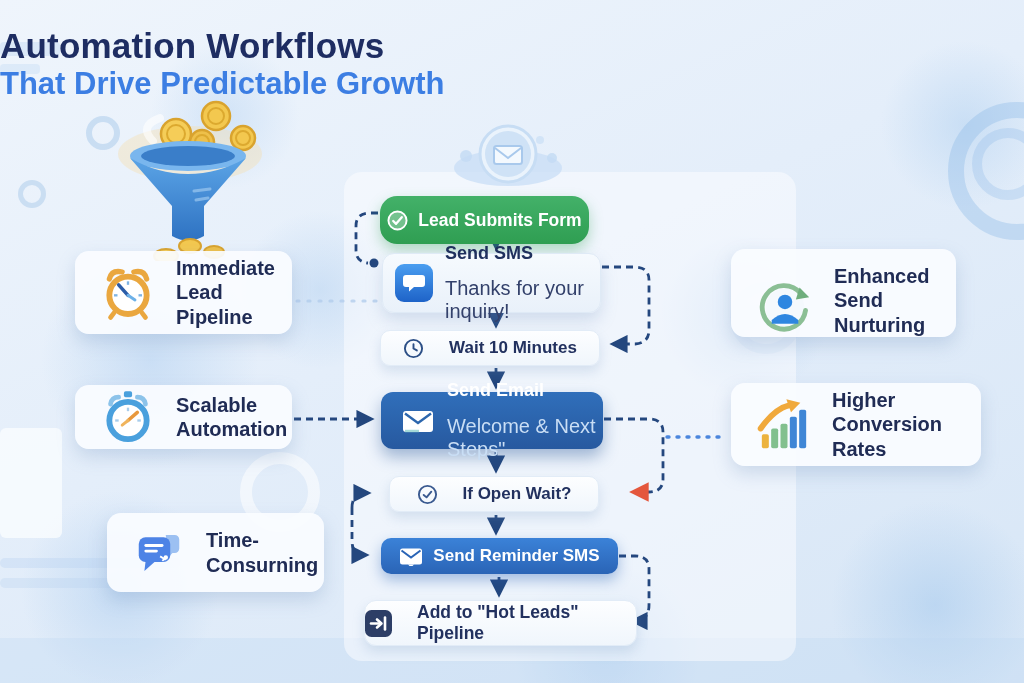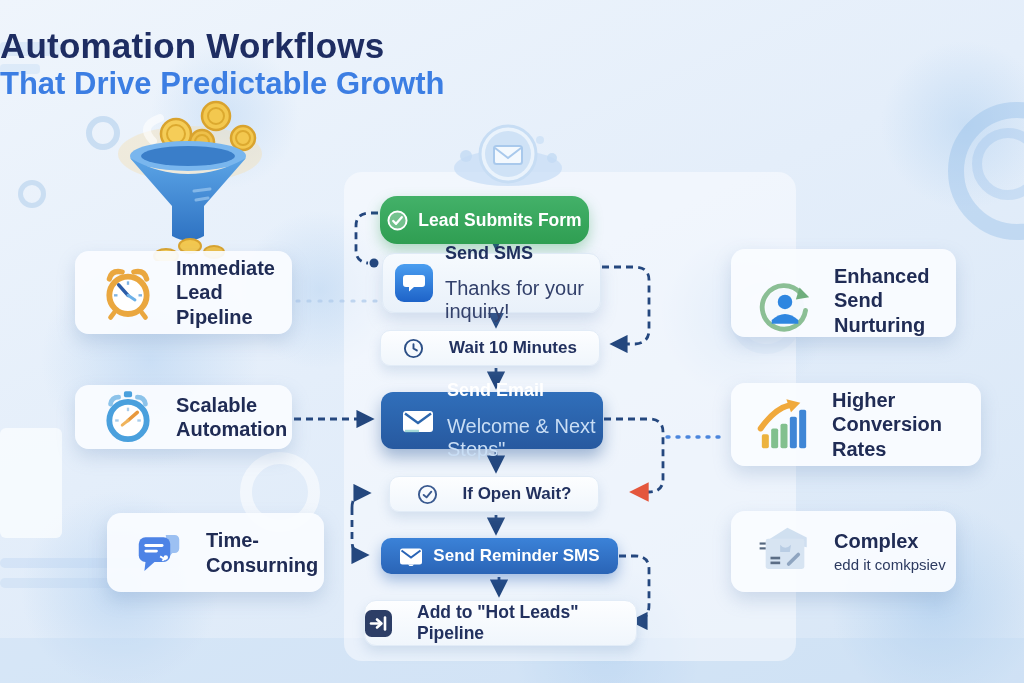--- a/index.html
+++ b/index.html
@@ -240,38 +240,20 @@
         <path d="M4 27 Q16 10 29 7" stroke="#f0a93c" stroke-width="5" fill="none" stroke-linecap="round"></path>
         <path d="M26 2 L38 5 L30 13 Z" fill="#f0a93c"></path>
       </svg>
     </span>
     <div class="side-text">
       <span>Higher</span><br>
       <span>Conversion Rates</span>
     </div>
   </div>
 
-  <div class="side-card" style="left:731px;top:511px;width:225px;height:81px;">
-    <span class="icn">
-      <svg width="58" height="58" viewBox="0 0 48 48">
-        <path d="M10 14 L26 4 L42 12 L42 20 Z" fill="#c6d8ec" opacity=".8"></path>
-        <rect x="8" y="13" width="32" height="25" rx="2" fill="#d7e4f2"></rect>
-        <line x1="3" y1="17" x2="8" y2="17" stroke="#55677f" stroke-width="1.8"></line>
-        <line x1="3" y1="21" x2="8" y2="21" stroke="#55677f" stroke-width="1.8"></line>
-        <path d="M20 18 q4 5 9 0 l-1 6 l-8 0 Z" fill="#b9cde4"></path>
-        <line x1="12" y1="29" x2="20" y2="29" stroke="#5b6d85" stroke-width="2.2"></line>
-        <line x1="12" y1="33" x2="20" y2="33" stroke="#5b6d85" stroke-width="2.2"></line>
-        <line x1="27" y1="34" x2="35" y2="26" stroke="#8fa5c0" stroke-width="3" stroke-linecap="round"></line>
-      </svg>
-    </span>
-    <div class="side-text">
-      <span>Complex</span>
-      <span class="sub">edd it comkpsiev</span>
-    </div>
-  </div>
 
   <div class="node pill-green" style="left:380px;top:196px;width:209px;height:48px;">
     <span class="icn">
       <svg width="21" height="21" viewBox="0 0 22 22">
         <circle cx="11" cy="11" r="9.5" fill="rgba(255,255,255,.3)" stroke="#ffffff" stroke-width="2"></circle>
         <path d="M6.5 11.5 L9.5 14.5 L15.5 7.5" stroke="#ffffff" stroke-width="2.4" fill="none" stroke-linecap="round" stroke-linejoin="round"></path>
       </svg>
     </span>
     <span>Lead Submits Form</span>
   </div>

